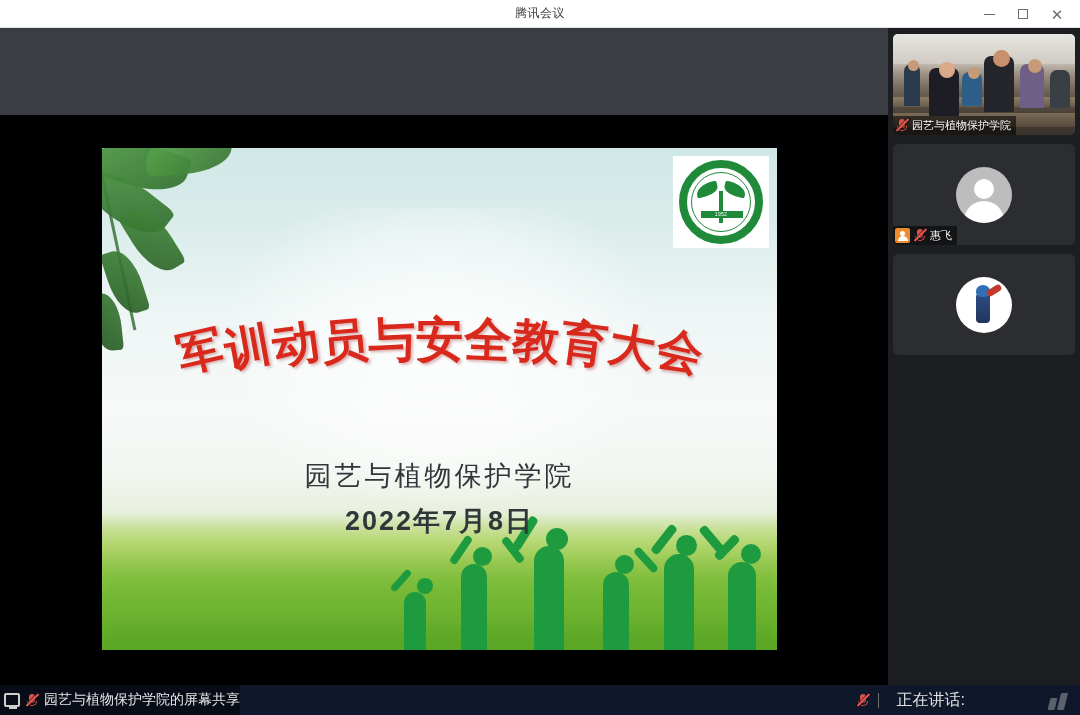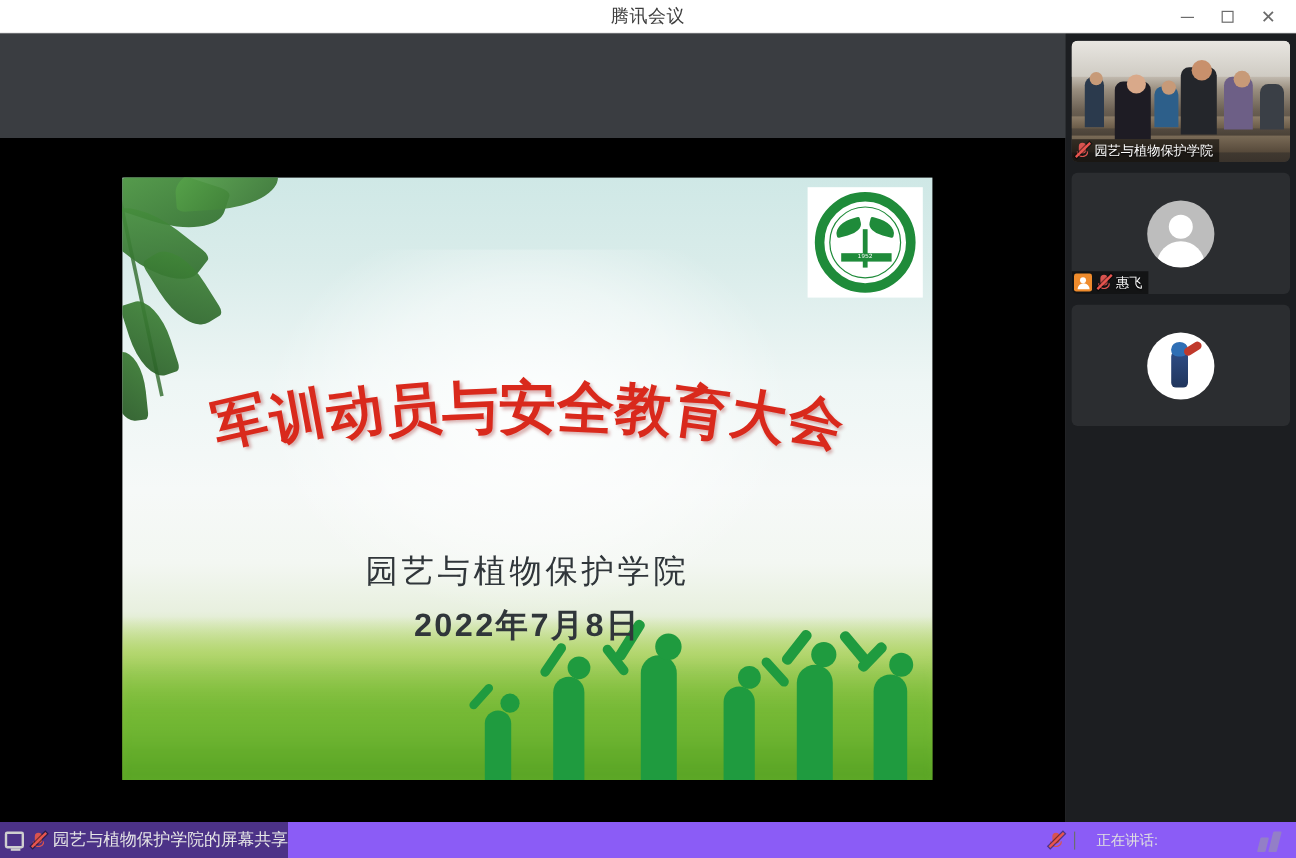--- a/index.html
+++ b/index.html
@@ -11,21 +11,21 @@
   }
 
   
   #titlebar {
     position: absolute; left: 0; top: 0; width: 1080px; height: 28px;
     background: #ffffff;
     border-bottom: 1px solid #e3e3e3;
     display: flex; align-items: center; justify-content: center;
   }
   #titlebar .title {
-    font-size: 15px; color: #3d3d3d; letter-spacing: .5px;
+    font-size: 12px; color: #3d3d3d; letter-spacing: .5px;
   }
   #win-controls {
     position: absolute; right: 6px; top: 0; height: 28px;
     display: flex; align-items: center;
   }
   #win-controls .wbtn {
     width: 34px; height: 28px;
     display: flex; align-items: center; justify-content: center;
     color: #6b6b6b; font-size: 13px; cursor: pointer;
   }
@@ -225,42 +225,42 @@
     border:1.5px solid #d9534f; border-top:none; border-radius:0 0 6px 6px;
   }
   .mic-muted .mslash {
     position:absolute; left:-1px; top:6px; width:17px; height:2px;
     background:#e8554f; transform:rotate(-45deg); box-shadow:0 0 0 1px rgba(0,0,0,.45);
   }
 
   
   #bottombar {
     position:absolute; left:0; bottom:0; width:1080px; height:30px;
-    background:#8b5cf6;
+    background:#0f172a;
     display:flex; align-items:center;
   }
   #share-indicator {
     display:flex; align-items:center; gap:5px;
     padding-left:4px; height:30px;
     background:rgba(0,0,0,.45);
   }
   #share-indicator .share-ic {
     width:16px; height:14px; border:2px solid #cfcfcf; border-radius:2px;
     position:relative; flex:0 0 auto;
   }
   #share-indicator .share-ic::after {
     content:""; position:absolute; left:3px; bottom:-4px; width:8px; height:2px; background:#cfcfcf;
   }
   #share-indicator .share-text { font-size:14px; color:#e6e6e6; white-space:nowrap; }
   #speaking-area {
     position:absolute; right:115px; top:0; height:30px;
     display:flex; align-items:center; gap:8px;
   }
   #speaking-area .divider { width:1px; height:15px; background:#6a6d72; }
-  #speaking-area .spk-text { font-size:12px; color:#e0e0e0;margin-left:10px; }
+  #speaking-area .spk-text { font-size:16px; color:#e0e0e0;margin-left:10px; }
   #wave { position:absolute; right:14px; top:8px; display:flex; gap:3px; align-items:flex-end; opacity:.55;}
   #wave i { display:block; width:7px; background:#9a9da2; transform:skewX(-14deg); border-radius:1px; }
 </style>
 </head>
 <body>
 
 <div id="titlebar">
   <div class="title">腾讯会议</div>
   <div id="win-controls">
     <div class="wbtn">

